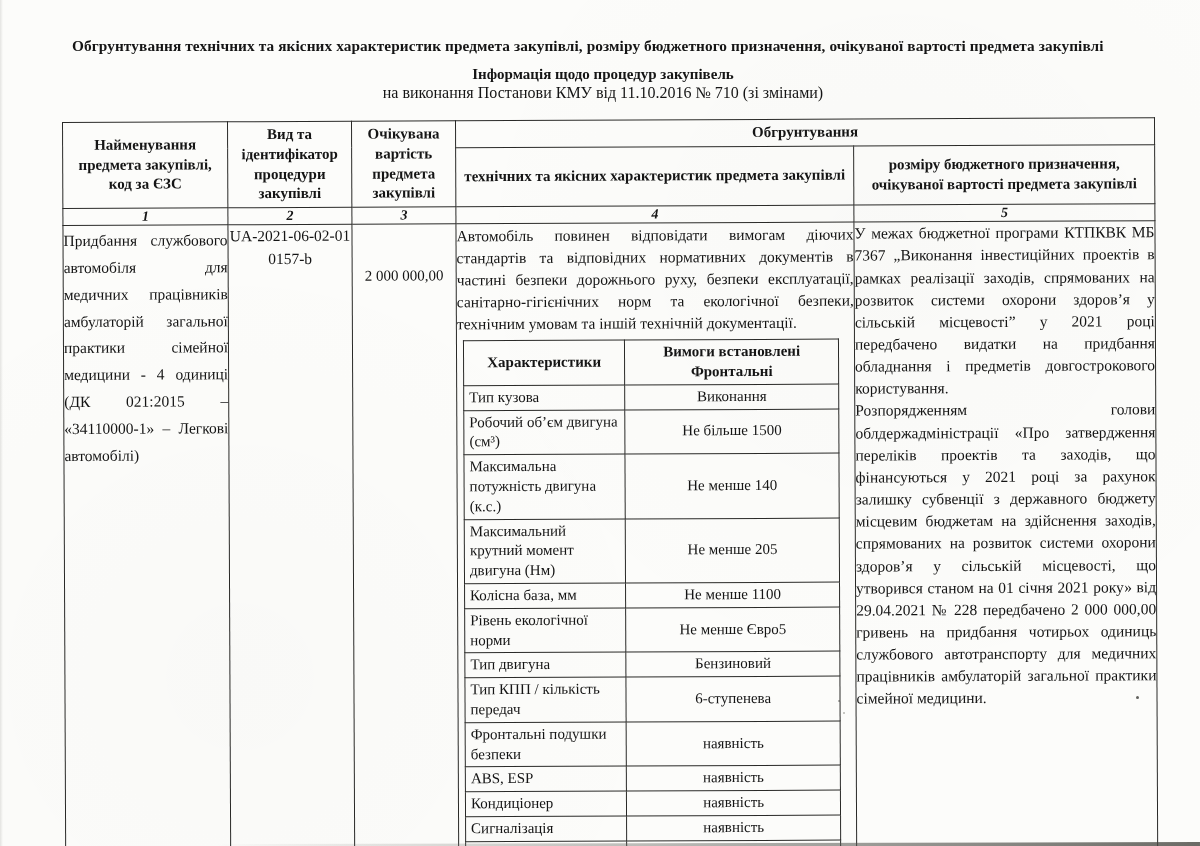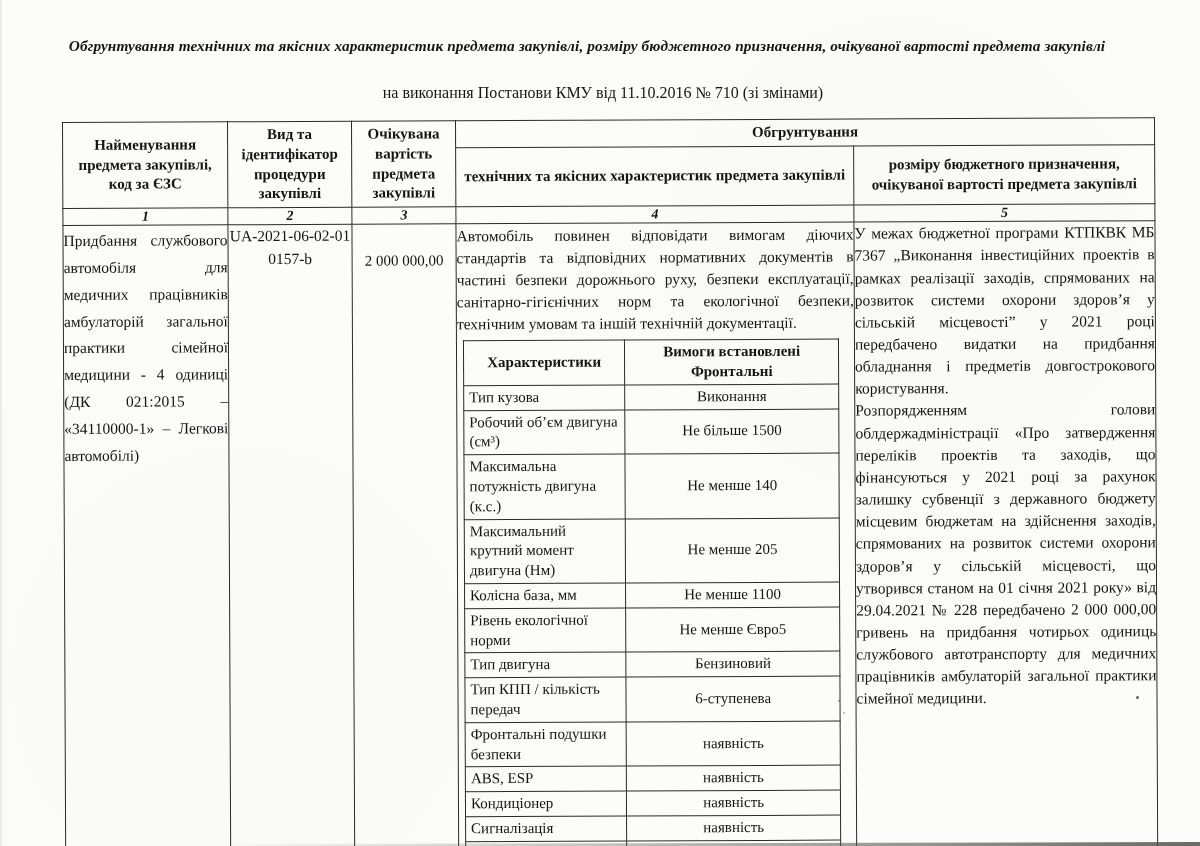--- a/index.html
+++ b/index.html
@@ -17,27 +17,25 @@
     position: absolute;
     inset: 0;
     background:
       radial-gradient(circle at 20% 80%, rgba(0,0,0,0.012), transparent 40%),
       radial-gradient(circle at 75% 30%, rgba(0,0,0,0.012), transparent 45%),
       #fcfcfa;
   }
   .doc-title {
     position: absolute;
     top: 37px;
-    left: 52px;
+    left: 72px;
     width: 1070px;
-    text-align: center;
     font-weight: bold;
     font-size: 15.3px;
     letter-spacing: 0.1px;
-    font-style: italic;
   }
   .doc-subtitle {
     position: absolute;
     top: 66px;
     left: 68px;
     width: 1070px;
     text-align: center;
     font-weight: bold;
     font-size: 15px;
   }
@@ -87,21 +85,21 @@
   }
   .cell-subject { padding: 3px 7px 0 7px; }
   .cell-subject p {
     margin: 2px 0 0 0;
     text-align: justify;
     line-height: 1.73;
   }
   .cell-proc { text-align: center; padding: 4px 4px 0 4px; }
   .cell-proc .proc-id { line-height: 1.45; word-break: break-all; }
   .cell-value { text-align: center; }
-  .cell-value .value { padding-top: 28px; white-space: nowrap; font-size: 15px; }
+  .cell-value .value { padding-top: 43px; white-space: nowrap; font-size: 15px; }
   .cell-tech { padding: 2px 6px 0 7px; }
   .tech-intro {
     margin: 1px 0 5px 0;
     text-align: justify;
     line-height: 1.42;
   }
   table.spec-table {
     width: 376px;
     margin-left: 6px;
     border-collapse: collapse;
@@ -156,20 +154,21 @@
   .speck.s1 { left: 1136px; top: 696px; }
   .speck.s2 { left: 838px;  top: 700px; width: 2px; height: 2px; opacity: .6; }
   .speck.s3 { left: 843px;  top: 712px; width: 2px; height: 2px; opacity: .45; }
 </style>
 </head>
 <body>
 
 <div class="page">
 
   <div class="doc-title">Обгрунтування технічних та якісних характеристик предмета закупівлі, розміру бюджетного призначення, очікуваної вартості предмета закупівлі</div>
+  <div class="doc-subtitle">Інформація щодо процедур закупівель</div>
   <div class="doc-subtitle2">на виконання Постанови КМУ від 11.10.2016 № 710 (зі змінами)</div>
 
   <table class="main-table">
     <colgroup>
       <col style="width:165px">
       <col style="width:124px">
       <col style="width:104px">
       <col style="width:398px">
       <col style="width:301px">
     </colgroup>

